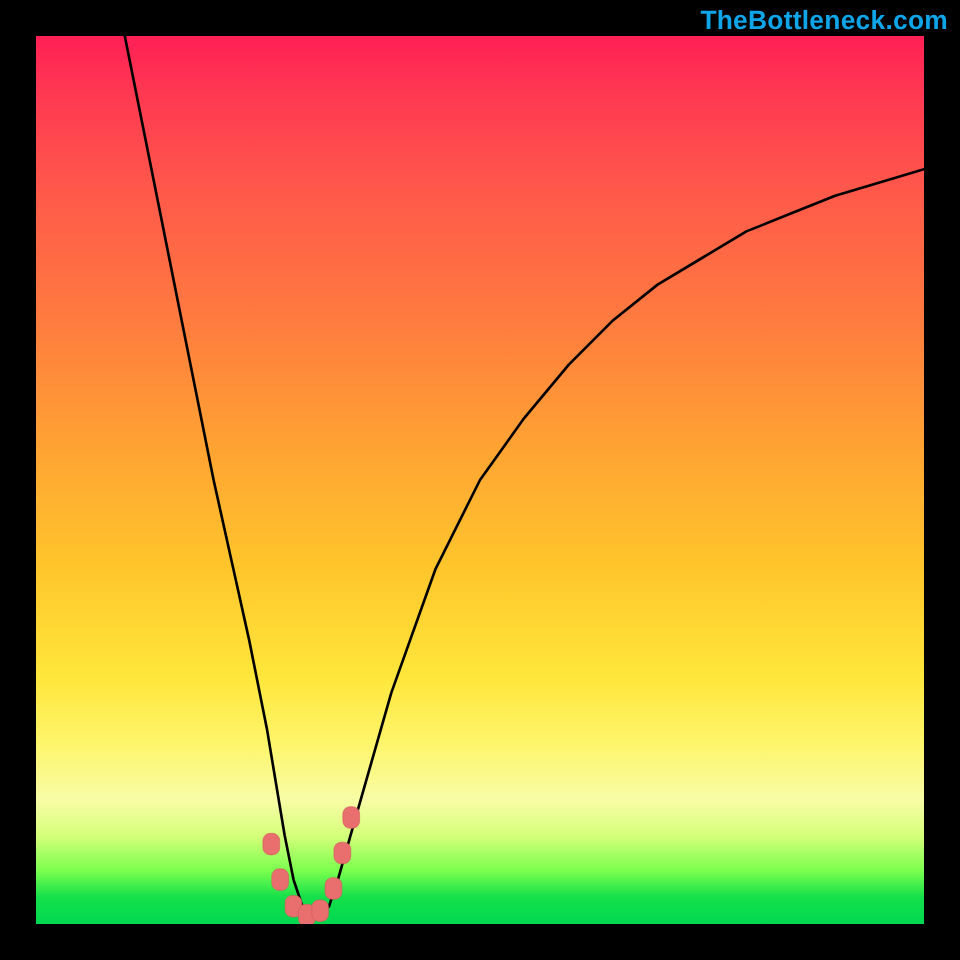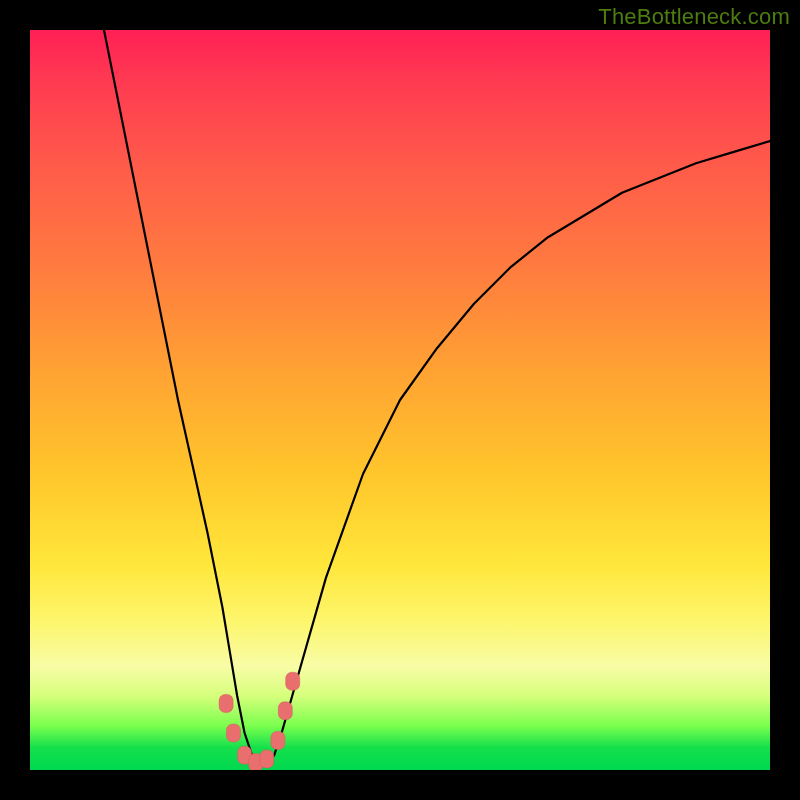--- a/index.html
+++ b/index.html
@@ -16,23 +16,23 @@
     left: 0;
     top: 0;
     width: 800px;
     height: 800px;
     background: #000;
   }
   .watermark {
     position: absolute;
     top: 4px;
     right: 10px;
-    color: #4d7c0f;
+    color: #0ea5e9;
     font-size: 22px;
-    font-weight: 400;
+    font-weight: 700;
     letter-spacing: 0.2px;
     z-index: 50;
   }
   .plot {
     position: absolute;
     left: 30px;
     top: 30px;
     width: 740px;
     height: 740px;
     overflow: hidden;

